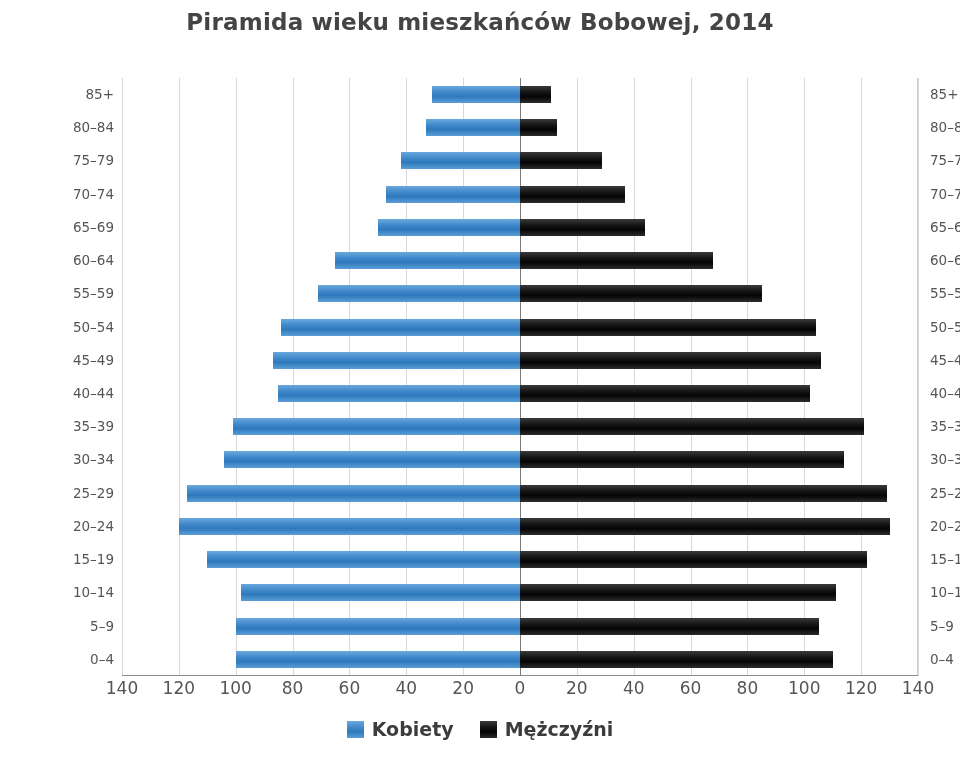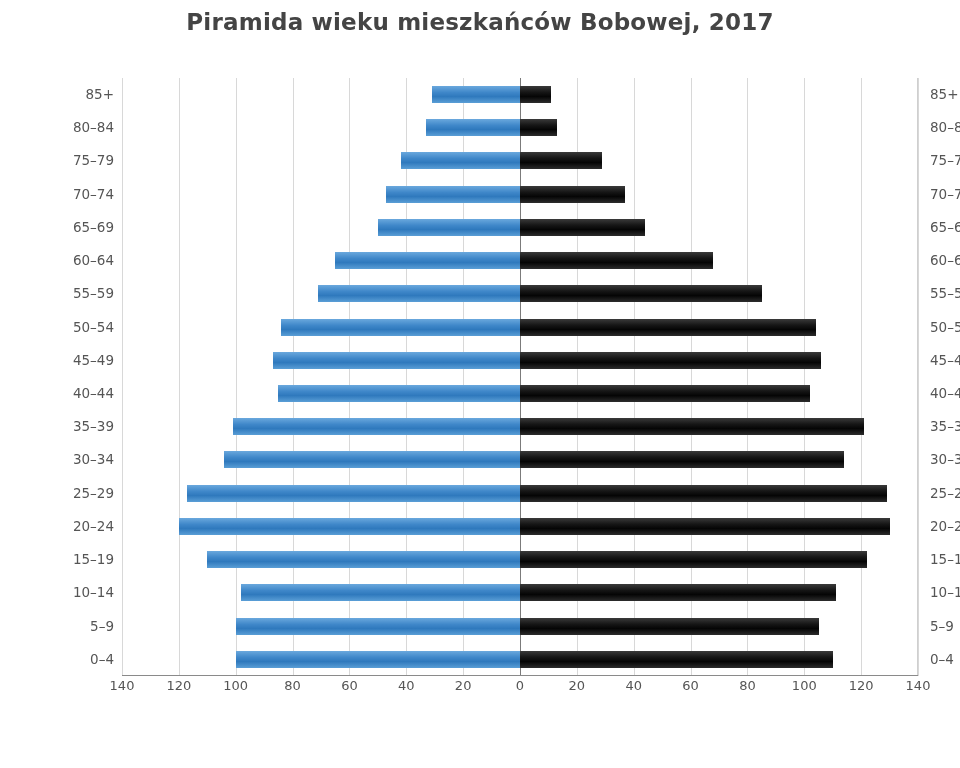--- a/index.html
+++ b/index.html
@@ -137,21 +137,21 @@
   .ticks {
     position: absolute;
     left: 122px;
     top: 678px;
     width: 796px;
     height: 22px;
   }
   .tick {
     position: absolute;
     top: 0;
-    font-size: 13px;
+    font-size: 17px;
     color: #555555;
     transform: translateX(-50%);
     white-space: nowrap;
   }
 
   
   .legend {
     position: absolute;
     left: 0;
     top: 718px;
@@ -179,21 +179,21 @@
   }
   .swatch.male {
     background: linear-gradient(to bottom, #3a3a3a 0%, #121212 40%, #050505 65%, #2c2c2c 100%);
   }
 </style>
 </head>
 <body>
 
 <div class="chart-wrap">
 
-  <div class="title">Piramida wieku mieszkańców Bobowej, 2017</div>
+  <div class="title">Piramida wieku mieszkańców Bobowej, 2014</div>
 
   <div class="plot-area">
     <div class="grid-box"></div>
     <div id="gridlines">
         <div class="gridline" style="left: 0px;"></div>
         <div class="gridline" style="left: 56.8571px;"></div>
         <div class="gridline" style="left: 113.714px;"></div>
         <div class="gridline" style="left: 170.571px;"></div>
         <div class="gridline" style="left: 227.429px;"></div>
         <div class="gridline" style="left: 284.286px;"></div>
@@ -336,14 +336,24 @@
       <div class="tick" style="left: 398px;">0</div>
       <div class="tick" style="left: 454.857px;">20</div>
       <div class="tick" style="left: 511.714px;">40</div>
       <div class="tick" style="left: 568.571px;">60</div>
       <div class="tick" style="left: 625.429px;">80</div>
       <div class="tick" style="left: 682.286px;">100</div>
       <div class="tick" style="left: 739.143px;">120</div>
       <div class="tick" style="left: 796px;">140</div>
     </div>
 
+  <div class="legend">
+    <div class="legend-item">
+      <span class="swatch female"></span>
+      <span>Kobiety</span>
+    </div>
+    <div class="legend-item">
+      <span class="swatch male"></span>
+      <span>Mężczyźni</span>
+    </div>
+  </div>
 
 </div>
 
 </body></html>

